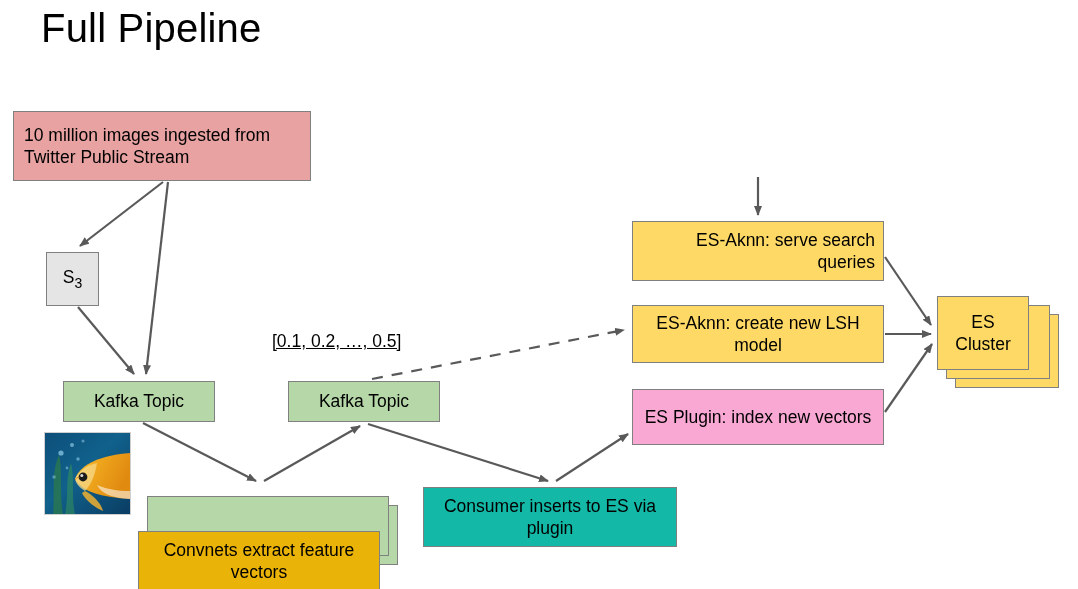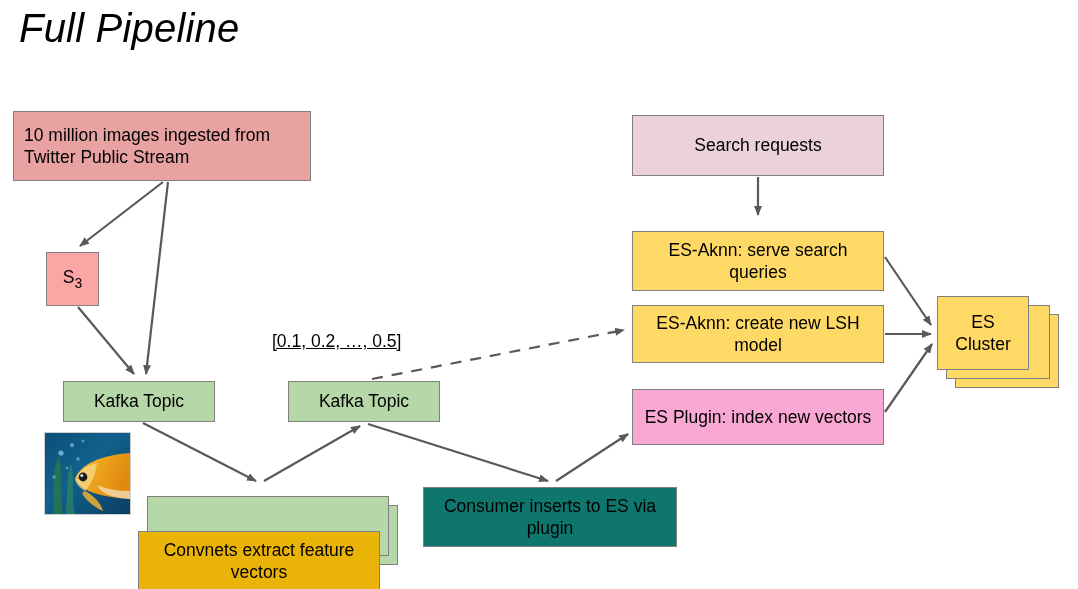--- a/index.html
+++ b/index.html
@@ -69,21 +69,21 @@
     border: 1px solid #cfcfcf;
     overflow: hidden;
   }
   .photo svg { display: block; }
 </style>
 </head>
 <body style="background: rgb(255, 255, 255);">
 
 <div id="canvas">
 
-  <div class="title" style="left:19px; top:6px;font-style:italic;">Full Pipeline</div>
+  <div class="title" style="left:41px; top:6px;">Full Pipeline</div>
 
   <svg id="edges" viewBox="0 0 1078 589">
     <defs>
       <marker id="ah" markerWidth="10" markerHeight="8" refX="9" refY="4" orient="auto" markerUnits="userSpaceOnUse">
         <path d="M0,0 L10,4 L0,8 z" fill="#595959"></path>
       </marker>
     </defs>
     <g stroke="#595959" stroke-width="2.2" fill="none">
 
       <path d="M163,182 L80,246" marker-end="url(#ah)"></path>
@@ -143,41 +143,38 @@
       <path d="M40,58 C48,62 56,70 58,78 C48,74 40,66 37,60 z" fill="#f0b030" opacity="0.85"></path>
       <ellipse cx="38" cy="44" rx="4.4" ry="4.4" fill="#1a1a1a"></ellipse>
       <ellipse cx="36.8" cy="42.6" rx="1.5" ry="1.5" fill="#ffffff" opacity="0.85"></ellipse>
       <path d="M30,47 C32,44 34,44 35,45" stroke="#b86b08" stroke-width="1" fill="none" opacity="0.6"></path>
     </svg>
   </div>
 
 <div class="node align-left" style="left: 13px; top: 111px; width: 298px; height: 70px; background: rgb(232, 162, 162);">
       <span>10 million images ingested from Twitter Public Stream</span>
     </div>
-    <div class="node" style="left: 46px; top: 252px; width: 53px; height: 54px; background: #fca5a5;">
+    <div class="node" style="left: 46px; top: 252px; width: 53px; height: 54px; background: #e5e5e5;">
       <span>S<sub style="font-size: 0.8em;">3</sub></span>
     </div>
     <div class="node" style="left: 63px; top: 381px; width: 152px; height: 41px; background: rgb(182, 215, 168);">
       <span>Kafka Topic</span>
     </div>
     <div class="node" style="left: 288px; top: 381px; width: 152px; height: 41px; background: rgb(182, 215, 168);">
       <span>Kafka Topic</span>
     </div>
     <div class="stack-shadow" style="left: 156px; top: 505px; width: 242px; height: 60px; background: rgb(182, 215, 168);"></div>
     <div class="stack-shadow" style="left: 147px; top: 496px; width: 242px; height: 60px; background: rgb(182, 215, 168);"></div>
     <div class="node" style="left: 138px; top: 487px; width: 242px; height: 60px; background: #eab308; margin-top: 44px;">
       <span>Convnets extract feature vectors</span>
     </div>
-    <div class="node" style="left: 423px; top: 487px; width: 254px; height: 60px; background: #0f766e;">
+    <div class="node" style="left: 423px; top: 487px; width: 254px; height: 60px; background: #14b8a6;">
       <span>Consumer inserts to ES via plugin</span>
     </div>
-    <div class="node" style="left: 632px; top: 115px; width: 252px; height: 61px; background: rgb(234, 209, 220);">
-      <span>Search requests</span>
-    </div>
-    <div class="node" style="left: 632px; top: 231px; width: 252px; height: 60px; background: rgb(255, 217, 102);">
+    <div class="node" style="left: 632px; top: 221px; width: 252px; height: 60px; background: rgb(255, 217, 102); text-align: right;">
       <span>ES-Aknn: serve search queries</span>
     </div>
     <div class="node" style="left: 632px; top: 305px; width: 252px; height: 58px; background: rgb(255, 217, 102);">
       <span>ES-Aknn: create new LSH model</span>
     </div>
     <div class="node" style="left: 632px; top: 389px; width: 252px; height: 56px; background: #f9a8d4;">
       <span>ES Plugin: index new vectors</span>
     </div>
     <div class="stack-shadow" style="left: 955px; top: 314px; width: 104px; height: 74px; background: rgb(255, 217, 102);"></div>
     <div class="stack-shadow" style="left: 946px; top: 305px; width: 104px; height: 74px; background: rgb(255, 217, 102);"></div>

